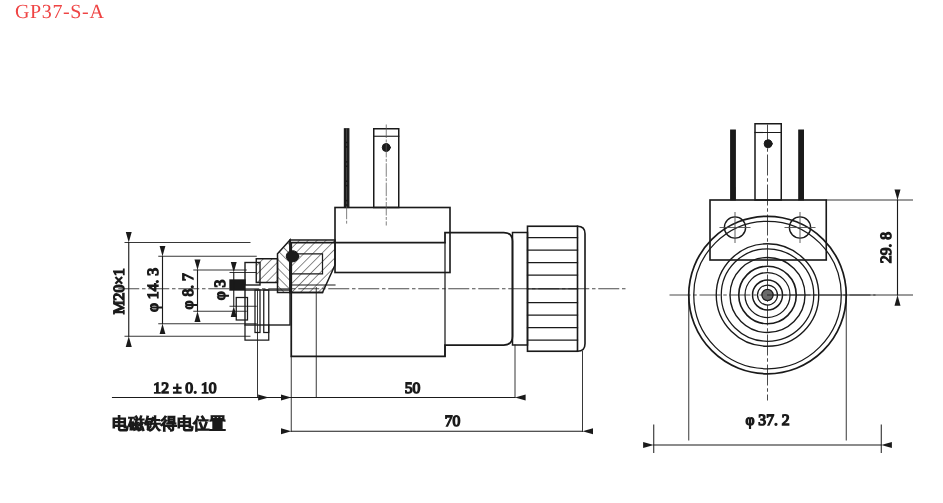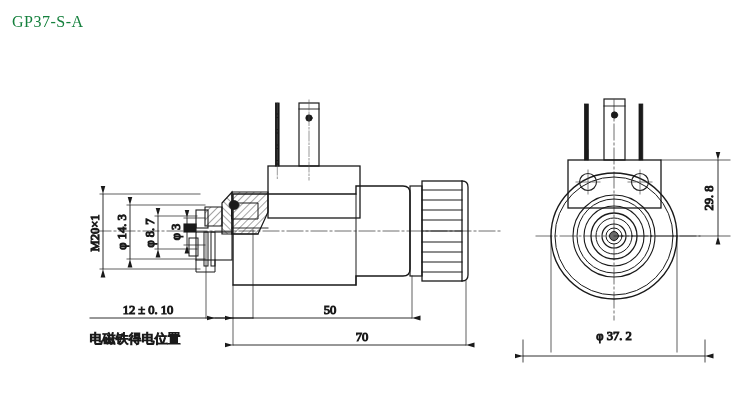--- a/index.html
+++ b/index.html
@@ -16,25 +16,25 @@
   }
   #drawing-root {
     position: absolute;
     left: 0; top: 0;
     width: 754px;
     height: 402px;
   }
   .title-text {
     position: absolute;
     left: 12px;
-    top: 13px;
+    top: 1px;
     font-family: "Liberation Serif", "DejaVu Serif", serif;
     font-size: 16px;
     letter-spacing: 0.5px;
-    color: #15803d;
+    color: #ef4444;
     white-space: nowrap;
   }
   svg { display: block; }
   text {
     font-family: "Liberation Serif", "DejaVu Serif", serif;
     fill: #1a1a1a;
   }
   .dimtext { font-size: 12.5px; }
   .cntext {
     font-family: "DejaVu Sans", "Liberation Sans", sans-serif;

